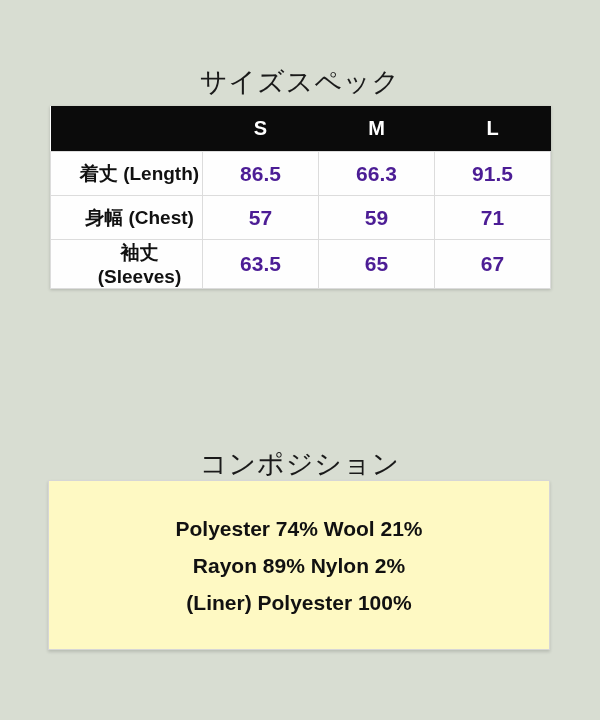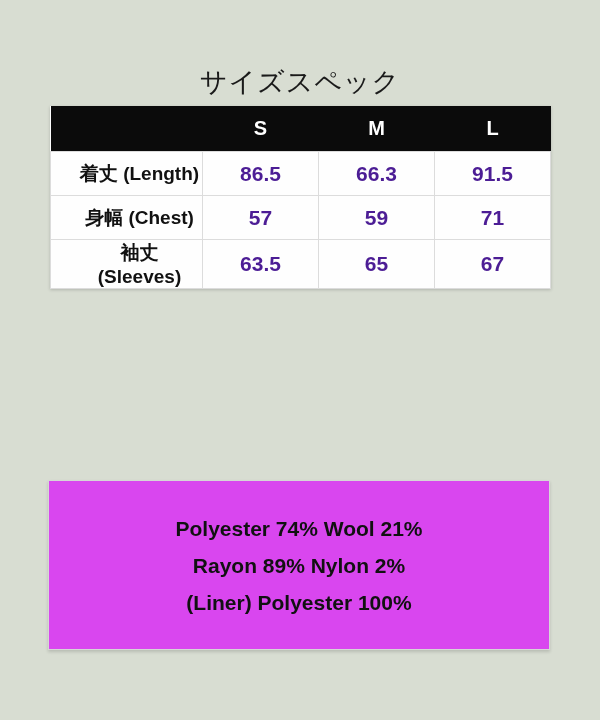--- a/index.html
+++ b/index.html
@@ -70,21 +70,21 @@
     font-weight: 700;
     color: #4c1d95;
   }
 
   .composition-box {
     position: absolute;
     left: 48px;
     top: 480px;
     width: 500px;
     height: 168px;
-    background: #d946ef;
+    background: #fef9c3;
     border: 1px solid #d6d6d6;
     box-shadow: 0 2px 3px rgba(0,0,0,0.15);
     display: flex;
     flex-direction: column;
     justify-content: center;
     align-items: center;
   }
   .composition-line {
     text-align: center;
     font-size: 21px;
@@ -131,20 +131,21 @@
       </tr>
       <tr>
         <th class="row-label">袖丈 (Sleeves)</th>
         <td class="cell-value">63.5</td>
         <td class="cell-value">65</td>
         <td class="cell-value">67</td>
       </tr>
     </tbody>
   </table>
 
+  <div class="section-title title-composition">コンポジション</div>
 
   <div class="composition-box">
     <div class="composition-line">Polyester 74% Wool 21%</div>
     <div class="composition-line">Rayon 89% Nylon 2%</div>
     <div class="composition-line">(Liner) Polyester 100%</div>
   </div>
 
 </div>
 
 </body></html>

